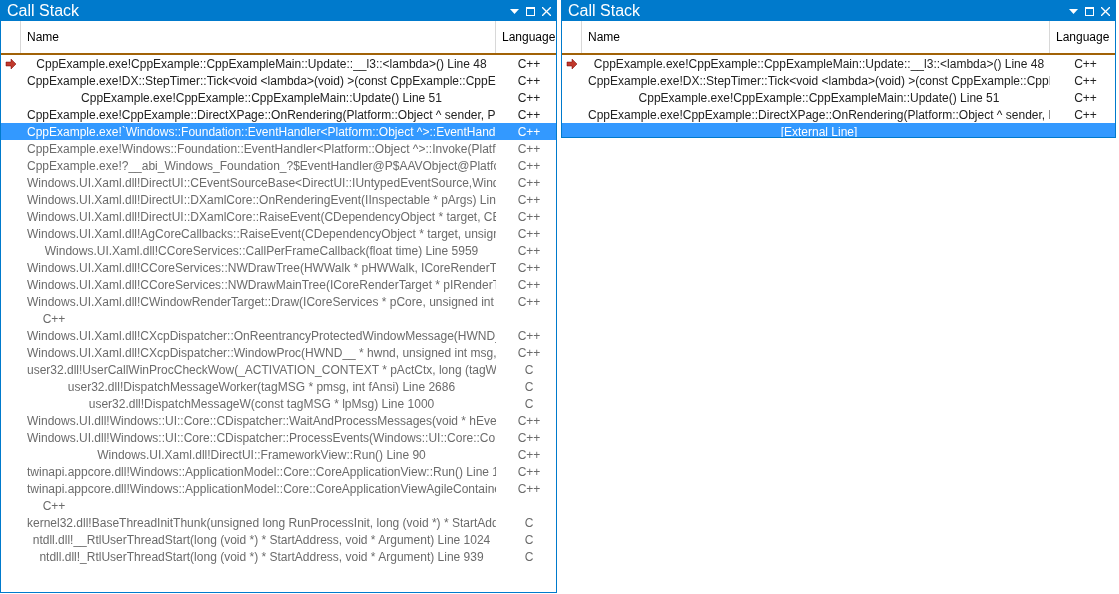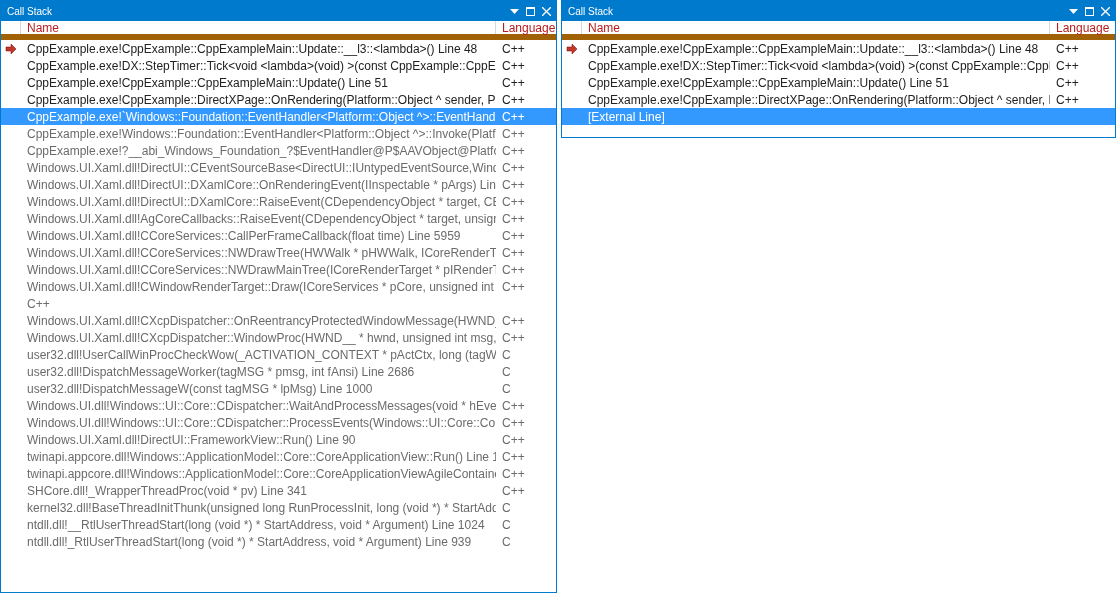--- a/index.html
+++ b/index.html
@@ -30,39 +30,39 @@
     width: 555px;
     height: 138px;
   }
   .titlebar {
     background: #007ACC;
     color: #fff;
     height: 20px;
     display: flex;
     align-items: center;
     padding: 0 2px 0 6px;
-    font-size: 10px;
+    font-size: 16px;
   }
   .titlebar .spacer { flex: 1; }
   .titlebar .btn {
     width: 15px;
     height: 15px;
     display: flex;
     align-items: center;
     justify-content: center;
     margin-left: 1px;
     cursor: pointer;
   }
   .titlebar .btn svg { display: block; }
   .header-row {
     display: flex;
-    border-bottom: 6px solid #a16207;
-    height: 19px;
-    align-items: center;
-    color: #b91c1c;
+    border-bottom: 2px solid #a16207;
+    height: 34px;
+    align-items: center;
+    color: #000000;
     font-size: 12px;
   }
   .header-row .col-icon {
     width: 20px;
     border-right: 1px solid #d8d8d8;
     height: 100%;
   }
   .header-row .col-name {
     flex: 1;
     padding-left: 6px;
@@ -83,20 +83,21 @@
   .rows {
     flex: 1;
     overflow: hidden;
   }
   .row {
     display: flex;
     height: 17px;
     align-items: center;
     font-size: 12px;
     color: #6b6b6b;
+    text-align: center;
   }
   .row.normal { color: #222; }
   .row.selected {
     background: #3399FF;
     color: #fff;
   }
   .row .col-icon {
     width: 20px;
     height: 100%;
     display: flex;
@@ -282,21 +283,20 @@
         <div class="col-name">twinapi.appcore.dll!Windows::ApplicationModel::Core::CoreApplicationView::Run() Line 1759</div>
         <div class="col-lang">C++</div>
       </div>
       <div class="row dim">
         <div class="col-icon"></div>
         <div class="col-name">twinapi.appcore.dll!Windows::ApplicationModel::Core::CoreApplicationViewAgileContainer::RuntimeClassInitialize::__l4::&lt;lambda&gt;(void * pv) Line 513</div>
         <div class="col-lang">C++</div>
       </div>
       <div class="row dim">
         <div class="col-icon"></div>
-        <div class="col-name">SHCore.dll!_WrapperThreadProc(void * pv) Line 341</div>
         <div class="col-lang">C++</div>
       </div>
       <div class="row dim">
         <div class="col-icon"></div>
         <div class="col-name">kernel32.dll!BaseThreadInitThunk(unsigned long RunProcessInit, long (void *) * StartAddress, void * Argument) Line 80</div>
         <div class="col-lang">C</div>
       </div>
       <div class="row dim">
         <div class="col-icon"></div>
         <div class="col-name">ntdll.dll!__RtlUserThreadStart(long (void *) * StartAddress, void * Argument) Line 1024</div>

